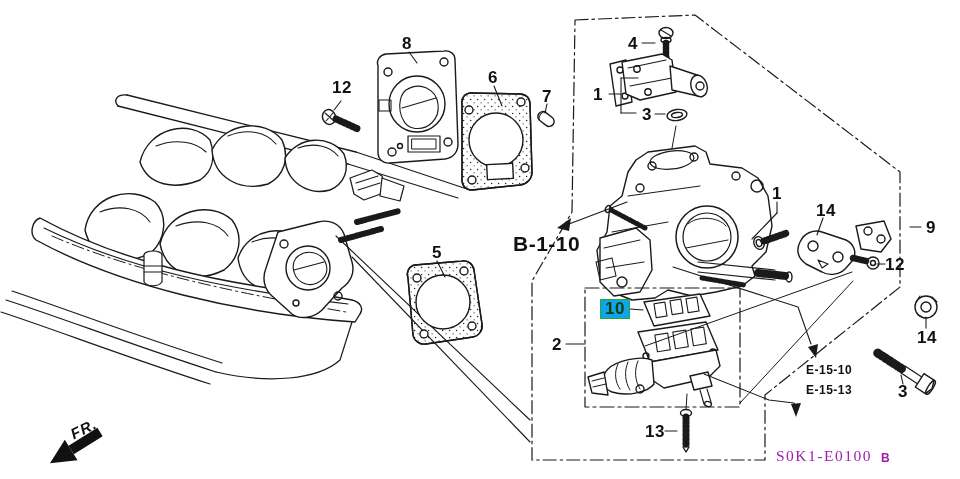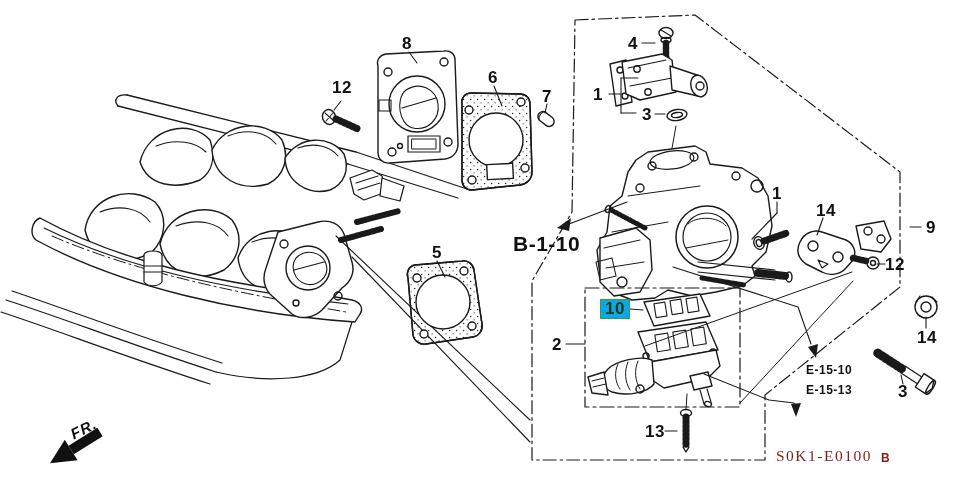--- a/index.html
+++ b/index.html
@@ -20,21 +20,21 @@
   .ref{
     position:absolute;font-weight:bold;font-size:21px;color:#111;
     letter-spacing:0.5px;line-height:1;white-space:nowrap;
   }
   .refblock{
     position:absolute;font-weight:bold;font-size:12px;color:#111;
     letter-spacing:0.5px;line-height:20px;white-space:nowrap;
   }
   .code{
     position:absolute;font-family:"Liberation Serif", serif;
-    font-size:15.5px;color:#7f1d1d;letter-spacing:1.5px;white-space:nowrap;
+    font-size:15.5px;color:#a21caf;letter-spacing:1.5px;white-space:nowrap;
   }
   .code .rev{
     font-family:"Liberation Sans", sans-serif;font-size:12px;font-weight:bold;
     letter-spacing:0;margin-left:9px;vertical-align:-1px;
   }
   .fr{
     position:absolute;font-weight:bold;font-style:italic;font-size:15px;
     color:#111;transform:rotate(-26deg);letter-spacing:1px;
   }
 </style>

